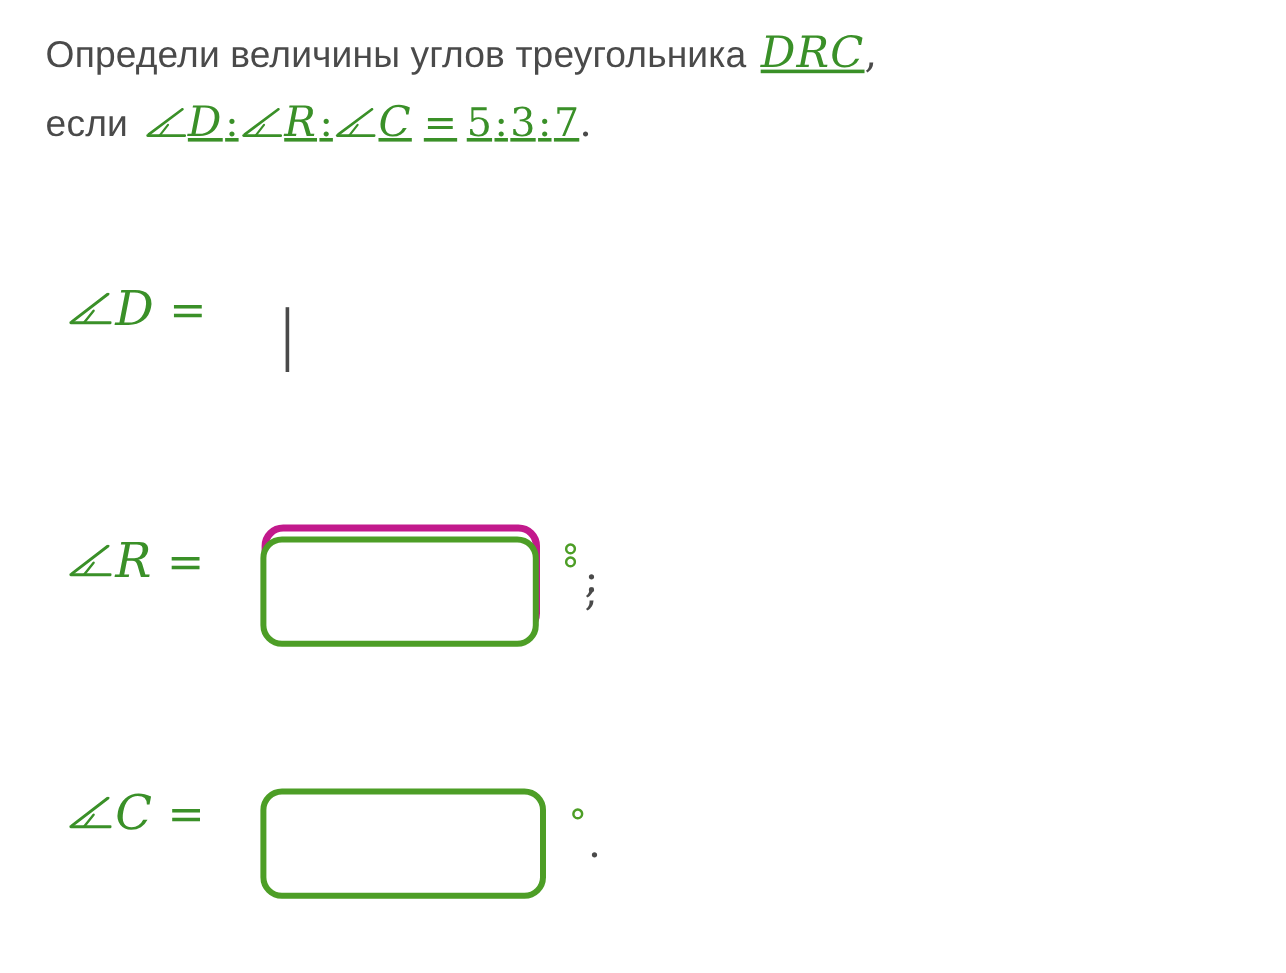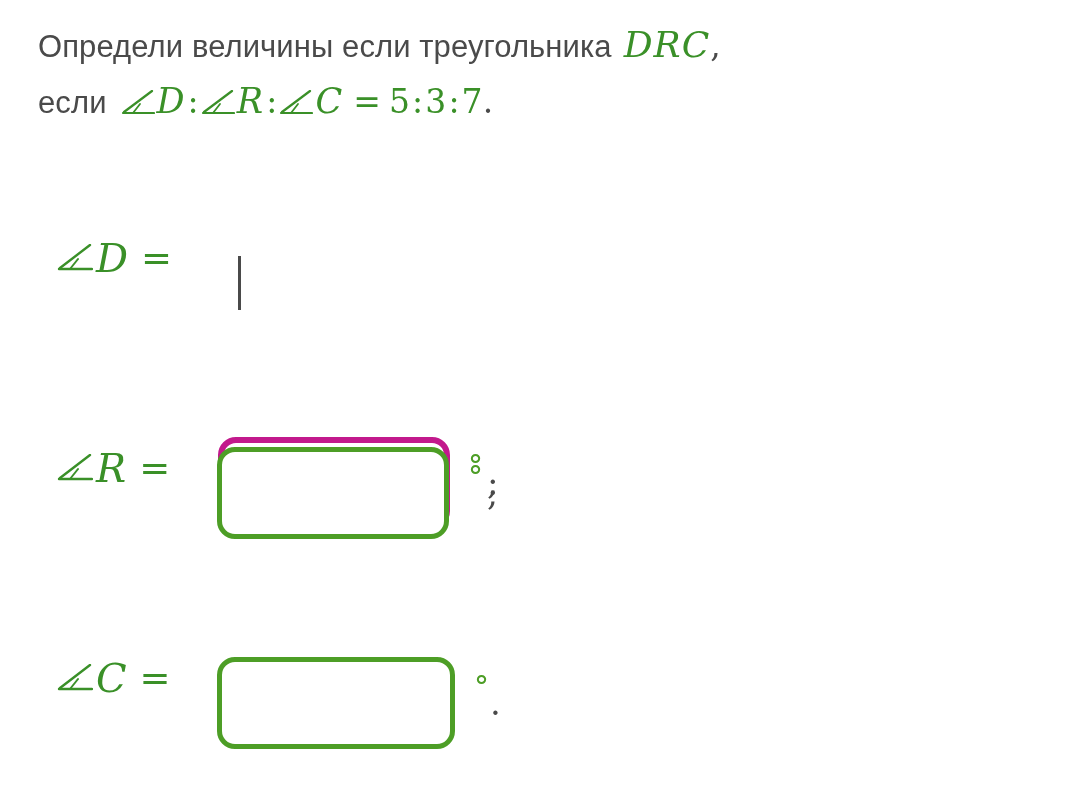--- a/index.html
+++ b/index.html
@@ -36,20 +36,21 @@
     font-family: "Liberation Sans", sans-serif;
     font-size: 31px;
     color: #4a4a4a;
   }
 
   
   .math {
     font-family: "DejaVu Serif", "Liberation Serif", serif;
     color: #3a9028;
     white-space: nowrap;
+    text-decoration: underline;
   }
   .math-var {
     font-style: italic;
     font-size: 35px;
     letter-spacing: 1px;
   }
   .math-num {
     font-style: normal;
     font-size: 33px;
   }
@@ -161,21 +162,21 @@
     color: #4a4a4a;
     line-height: 1;
   }
 </style>
 </head>
 <body>
 
 <div class="statement">
 
   <span class="line">
-    <span class="plain">Определи величины если треугольника</span><span class="math math-var" style="font-size:36px; margin-left:12px;">DRC</span><span class="punct-dark">,</span>
+    <span class="plain">Определи величины углов треугольника</span><span class="math math-var" style="font-size:36px; margin-left:12px;">DRC</span><span class="punct-dark">,</span>
   </span>
 
   <span class="line">
     <span class="plain">если</span><span style="display:inline-block; width:14px;"></span><span class="angle-sign">
       <svg viewBox="0 0 34 26" width="34" height="26">
         <line x1="31" y1="1" x2="3" y2="22" stroke="#3a9028" stroke-width="2.2" stroke-linecap="round"></line>
         <line x1="2" y1="23" x2="33" y2="23" stroke="#3a9028" stroke-width="2.2" stroke-linecap="round"></line>
         <line x1="12" y1="23" x2="19" y2="14" stroke="#3a9028" stroke-width="1.8" stroke-linecap="round"></line>
       </svg>
     </span><span class="math math-var">D</span><span class="math math-op">:</span><span class="angle-sign">

